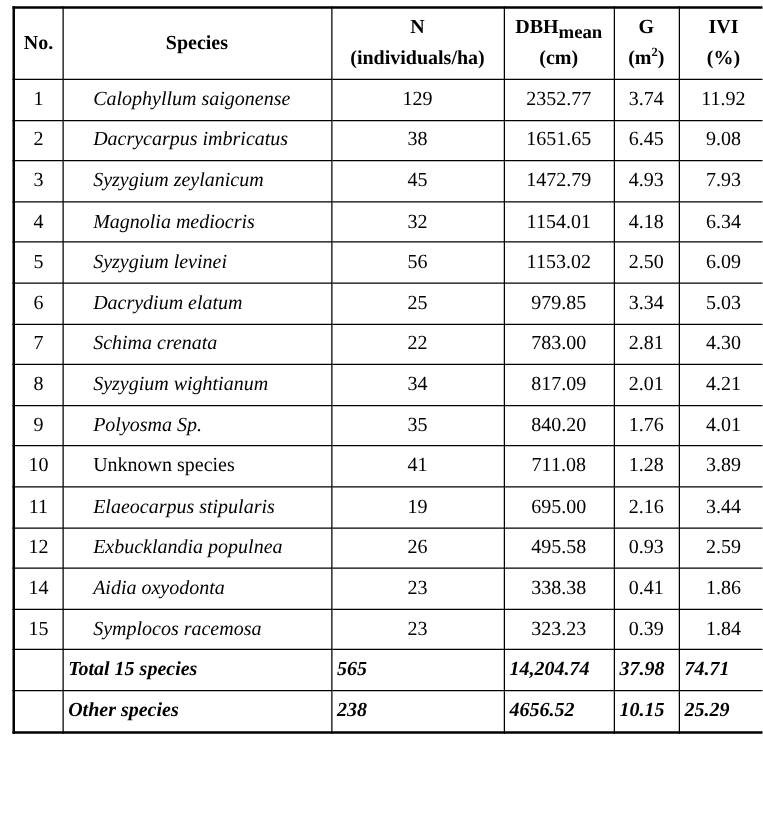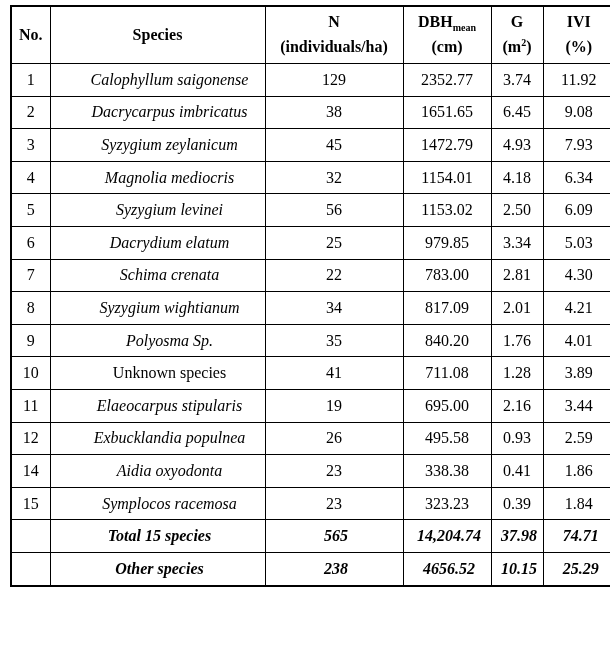--- a/index.html
+++ b/index.html
@@ -30,46 +30,46 @@
   thead th {
     font-weight: bold;
     font-size: 16px;
     height: 56px;
     text-align: center;
     vertical-align: middle;
     line-height: 1.55;
     padding: 0;
   }
   thead sub {
-    font-size: 10px;
+    font-size: 15px;
     line-height: 0;
   }
   thead sup {
     font-size: 10px;
     line-height: 0;
   }
   tbody td {
     font-size: 16px;
     height: 31.6px;
     text-align: center;
     vertical-align: middle;
     padding: 0;
   }
   td.c-species {
-    text-align: center;
+    text-align: left;
     padding-left: 24px;
     font-style: italic;
   }
   td.c-species.roman {
     font-style: normal;
   }
   tr.summary td {
     font-weight: bold;
     font-style: normal;
-    text-align: center;
+    text-align: left;
     padding-left: 4px;
   }
   tr.summary.italic td {
     font-style: italic;
   }
 </style>
 </head>
 <body>
 
 <table class="species-table">

